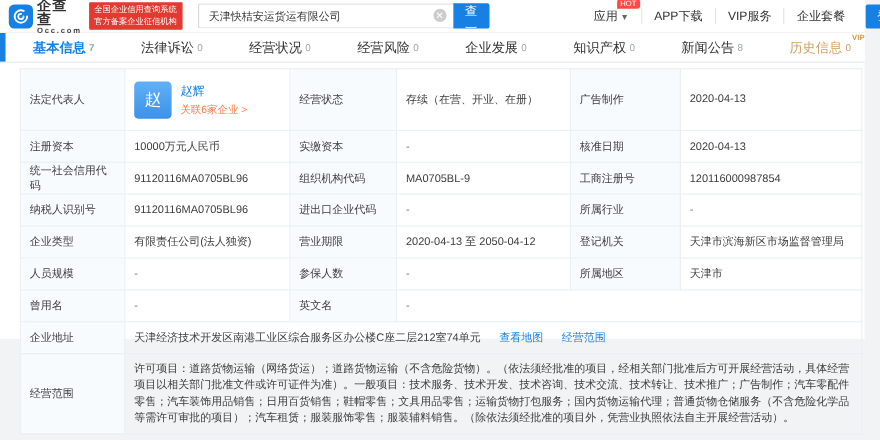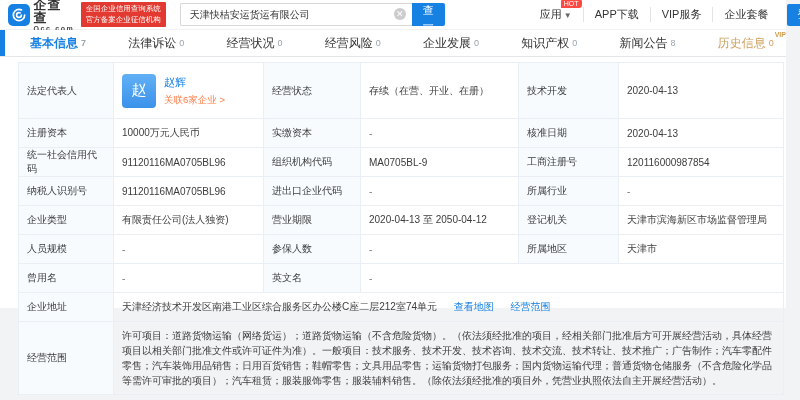--- a/index.html
+++ b/index.html
@@ -163,21 +163,21 @@
           <div class="rep-cell">
             <div class="avatar">赵</div>
             <div class="rep-meta">
               <div class="rep-name">赵辉</div>
               <div class="rep-rel">关联6家企业 &gt;</div>
             </div>
           </div>
         </td>
         <td class="lb">经营状态</td>
         <td>存续（在营、开业、在册）</td>
-        <td class="lb">技术开发</td>
+        <td class="lb">广告制作</td>
         <td>2020-04-13</td>
       </tr>
       <tr class="rn">
         <td class="lb">注册资本</td>
         <td>10000万元人民币</td>
         <td class="lb">实缴资本</td>
         <td class="dash">-</td>
         <td class="lb">核准日期</td>
         <td>2020-04-13</td>
       </tr>

